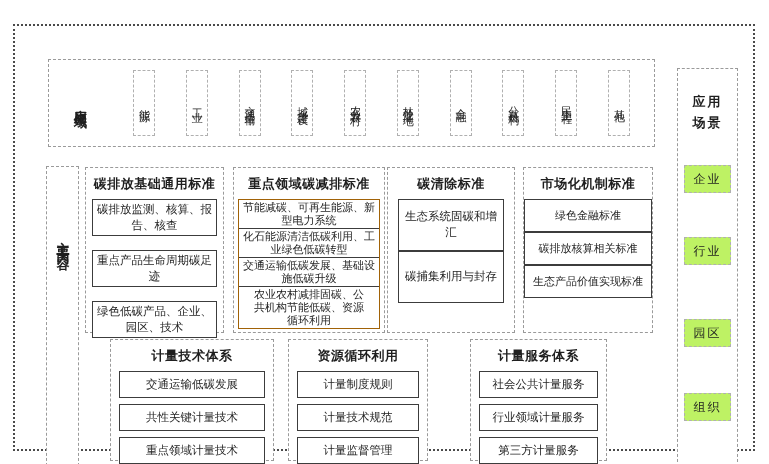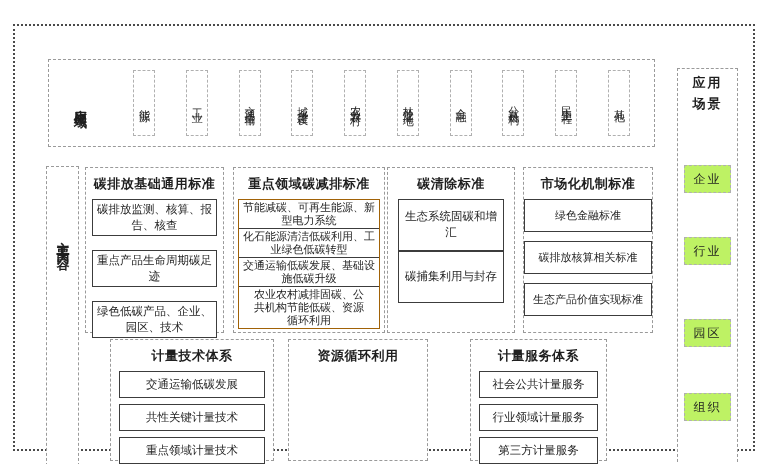--- a/index.html
+++ b/index.html
@@ -33,21 +33,21 @@
   .domain-item .vtext { font-size:11px; letter-spacing:3px; }
 
   
   .left-band { left:31px; top:140px; width:33px; height:300px; }
   .left-band .vwrap { width:100%; height:100%; align-items:start; padding-top:64px; }
   .left-band .vtext { font-weight:bold; font-size:13px; letter-spacing:5px; }
 
   
   .right-band { left:662px; top:42px; width:61px; height:399px; }
   .r-label {
-    width:34px; margin:4px auto 0; font-weight:bold; font-size:13px;
+    width:34px; margin:23px auto 0; font-weight:bold; font-size:13px;
     letter-spacing:2px; line-height:1.6; text-align:center; word-break:break-all;
   }
   .scenario-item {
     position:absolute; left:6px; width:47px; height:28px;
     border:1px dashed #b0b0b0; background:#bef264;
     display:flex; align-items:center; justify-content:center;
     font-size:12px; letter-spacing:2px;
   }
   .si1{ top:96px; } .si2{ top:168px; } .si3{ top:250px; } .si4{ top:324px; }
 
@@ -69,21 +69,21 @@
   .c1 .box { min-height:37px; }
   .stack { margin:0 4px; border:1px solid #a16207; background:#fff; }
   .stack-row {
     border-top:1px solid #3c3c3c; padding:1px 2px; text-align:center;
     font-size:11px; line-height:1.18;
   }
   .stack-row:first-child { border-top:none; }
   .stack-row:last-child { padding:1px 12px; }
   .c3 .items { margin:6px 10px 0; display:flex; flex-direction:column; }
   .c3 .box { height:52px; font-size:11.5px; }
-  .c4 .items { margin:2px 0 0; display:flex; flex-direction:column; gap:9px; }
+  .c4 .items { margin:2px 0 0; display:flex; flex-direction:column; }
   .c4 .box { height:33px; font-size:11px; }
 
   
   .g1 { left:95px;  top:313px; width:164px; height:122px; }
   .g2 { left:273px; top:313px; width:140px; height:122px; }
   .g3 { left:455px; top:313px; width:137px; height:122px; }
   .grp .items { margin:0 8px; display:flex; flex-direction:column; gap:6px; }
   .grp .box { height:27px; font-size:11.5px; }
 </style>
 </head>
@@ -184,20 +184,25 @@
       <div class="col-title">计量技术体系</div>
       <div class="items">
         <div class="box">交通运输低碳发展</div>
         <div class="box">共性关键计量技术</div>
         <div class="box">重点领域计量技术</div>
       </div>
     </div>
 
     <div class="col grp g2">
       <div class="col-title">资源循环利用</div>
+      <div class="items">
+        <div class="box">计量制度规则</div>
+        <div class="box">计量技术规范</div>
+        <div class="box">计量监督管理</div>
+      </div>
     </div>
 
     <div class="col grp g3">
       <div class="col-title">计量服务体系</div>
       <div class="items">
         <div class="box">社会公共计量服务</div>
         <div class="box">行业领域计量服务</div>
         <div class="box">第三方计量服务</div>
       </div>
     </div>

